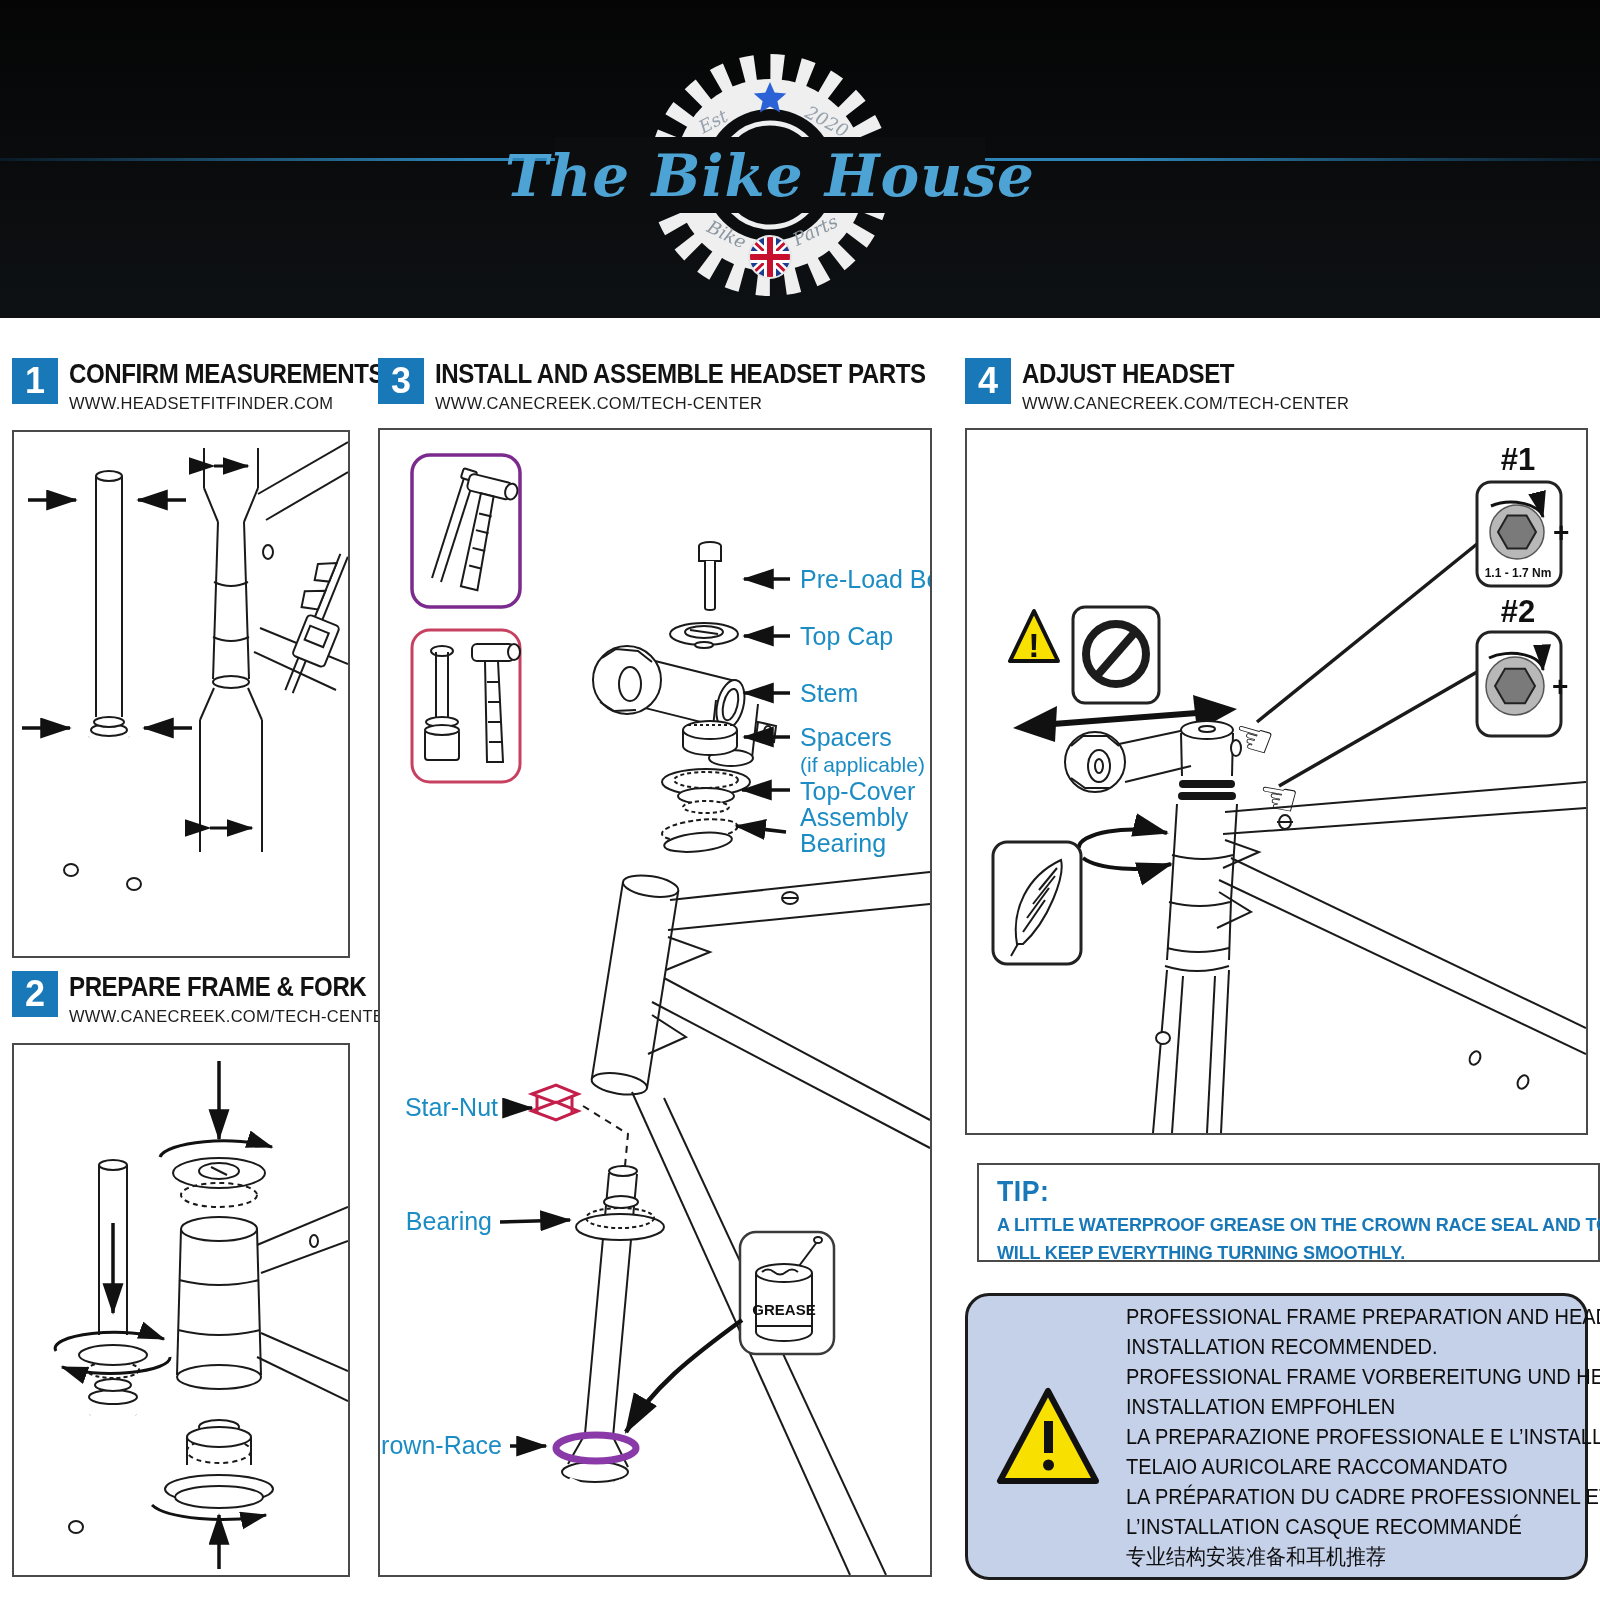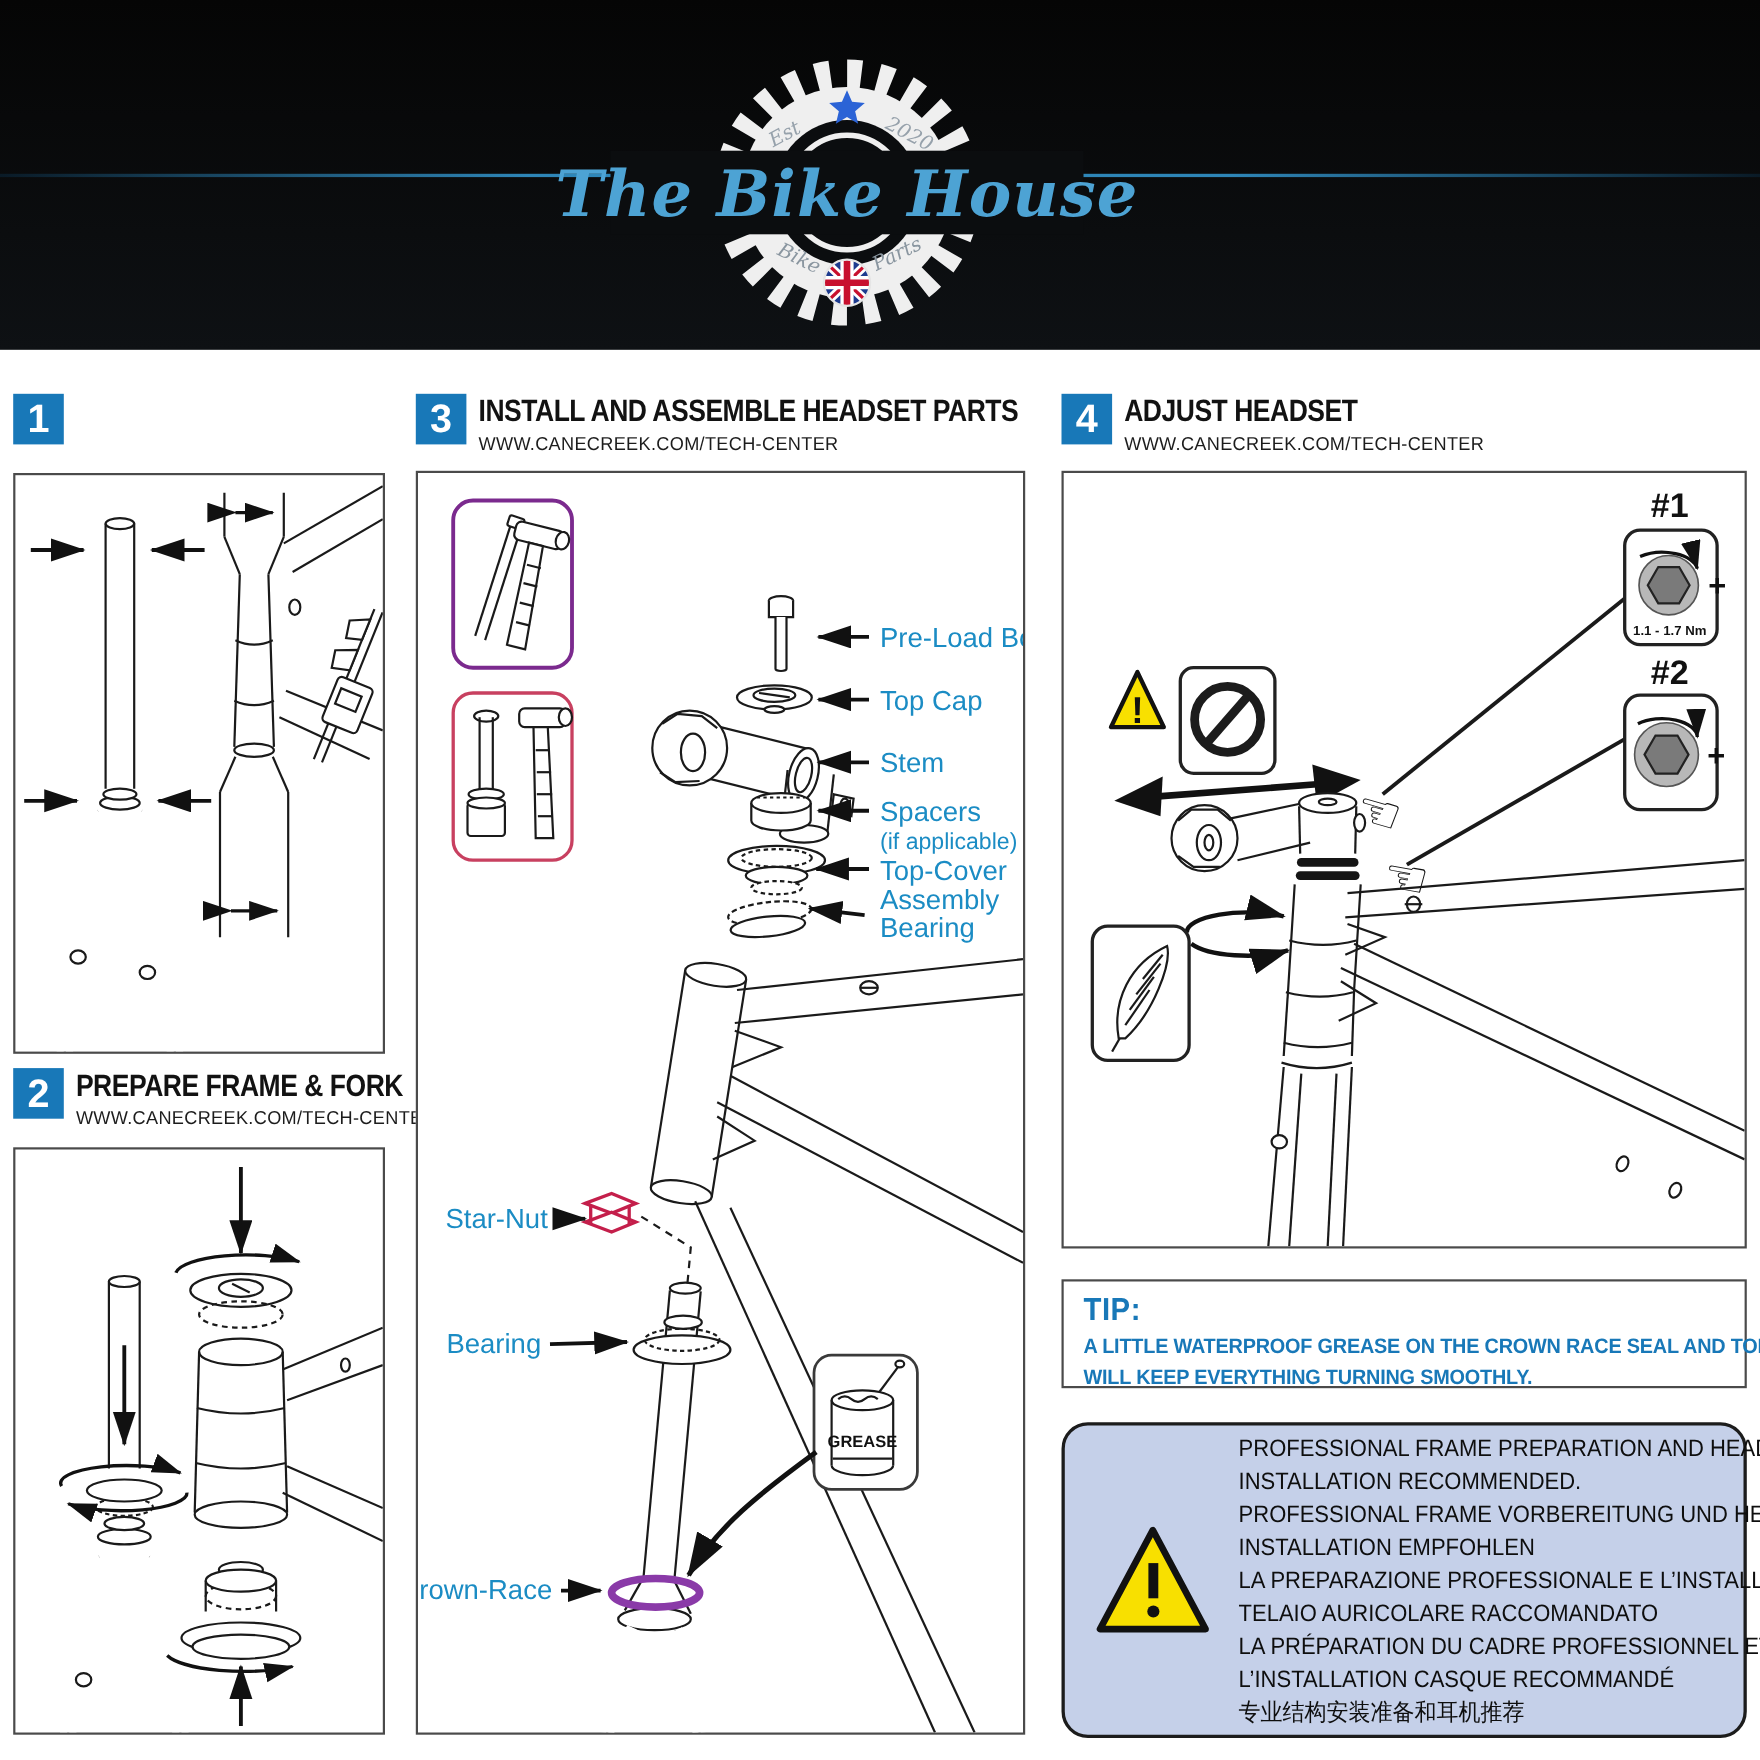--- a/index.html
+++ b/index.html
@@ -12,21 +12,21 @@
   .hdr-num{width:46px;height:46px;background:#1878b8;color:#fff;flex:0 0 auto;
            font-weight:700;font-size:36px;line-height:46px;text-align:center;}
   .hdr-title{font-weight:700;font-size:28px;color:#121212;white-space:nowrap;
              transform:scaleX(.86);transform-origin:left top;letter-spacing:-.5px;}
   .hdr-url{font-size:17px;color:#1c1c1c;margin-top:4px;white-space:nowrap;
            transform:scaleX(.97);transform-origin:left top;letter-spacing:.3px;}
   
   .panel{position:absolute;border:2px solid #4a4a4a;background:#fff;box-sizing:border-box;}
   .panel svg{display:block;}
   
-  #tip-box{padding:10px 18px;}
+  #tip-box{padding:10px 18px;margin-left:12px;}
   .tip-heading{color:#1878b8;font-weight:700;font-size:29px;letter-spacing:.5px;
                transform:scaleX(.92);transform-origin:left top;}
   .tip-line{color:#1878b8;font-weight:700;font-size:19px;margin-top:6px;white-space:nowrap;
             transform:scaleX(.95);transform-origin:left top;letter-spacing:-.2px;}
   
   #info-box{position:absolute;border:3px solid #1c1c1c;border-radius:24px;background:#c5d0e9;
             display:flex;align-items:center;box-sizing:border-box;}
   #info-text{margin-left:22px;}
   .info-line{color:#0e0e0e;font-size:21.5px;line-height:30px;white-space:nowrap;
              transform:scaleX(.93);transform-origin:left top;}
@@ -78,20 +78,24 @@
           <line x1="-22" y1="0" x2="22" y2="0" stroke="#c8102e" stroke-width="6"></line>
         </g>
         <circle cx="770" cy="257" r="21" fill="none" stroke="#e5e5e5" stroke-width="2"></circle>
       </g>
       <text x="770" y="196" font-family="DejaVu Serif" ,serif="" font-style="italic" font-weight="700" font-size="58" fill="#4da3d4" text-anchor="middle" letter-spacing="1">The Bike House</text>
     </svg>
   </div>
 
   <div class="hdr" style="left:12px;top:358px;">
     <div class="hdr-num"><span>1</span></div>
+    <div>
+        <div class="hdr-title">CONFIRM MEASUREMENTS</div>
+         <div class="hdr-url">WWW.HEADSETFITFINDER.COM</div>
+      </div>
   </div>
   <div class="hdr" style="left:378px;top:358px;">
     <div class="hdr-num"><span>3</span></div>
     <div>
         <div class="hdr-title">INSTALL AND ASSEMBLE HEADSET PARTS</div>
          <div class="hdr-url">WWW.CANECREEK.COM/TECH-CENTER</div>
       </div>
   </div>
   <div class="hdr" style="left:965px;top:358px;">
     <div class="hdr-num"><span>4</span></div>

